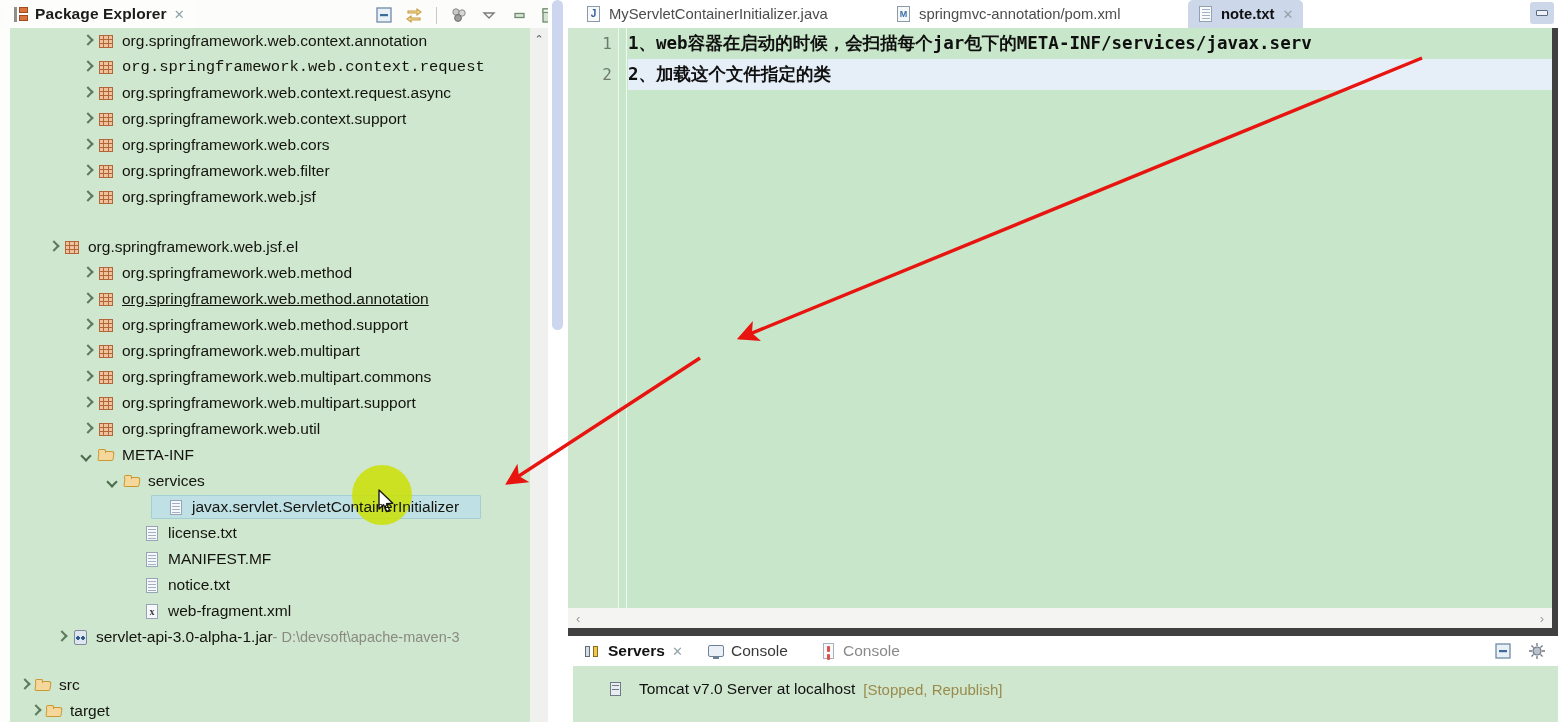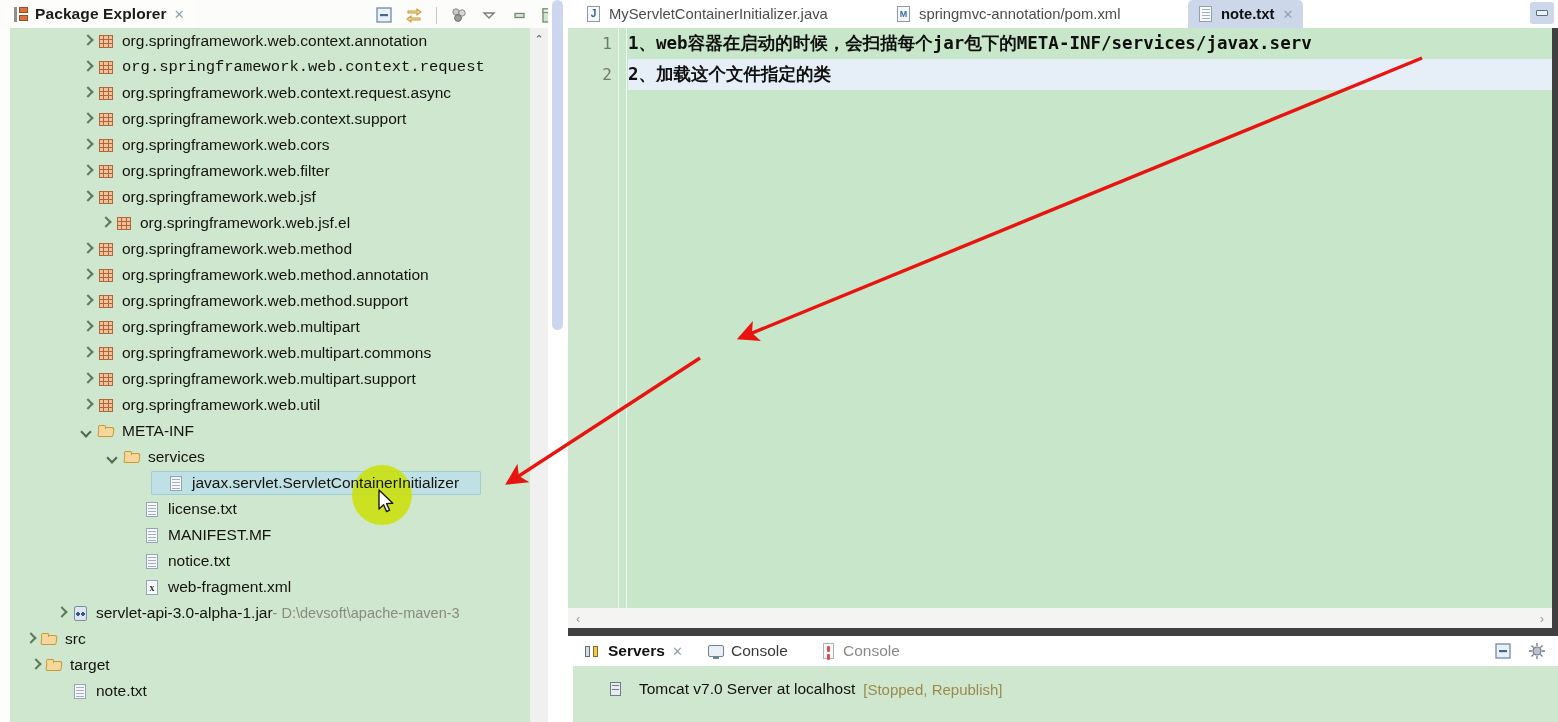--- a/index.html
+++ b/index.html
@@ -373,34 +373,34 @@
           <div class="row" style="padding-left: 71px;">
             <span class="arrow closed" style="position: relative; z-index: 2;"></span>
             <span class="ic ic-pkg" style="position: relative; z-index: 2;"></span>
             <span class="lbl" style="position: relative; z-index: 2;">org.springframework.web.filter</span>
           </div>
           <div class="row" style="padding-left: 71px;">
             <span class="arrow closed" style="position: relative; z-index: 2;"></span>
             <span class="ic ic-pkg" style="position: relative; z-index: 2;"></span>
             <span class="lbl" style="position: relative; z-index: 2;">org.springframework.web.jsf</span>
           </div>
-          <div class="row" style="padding-left: 89px;">
+          <div class="row" style="padding-left: 37px; margin-top: 24px;">
             <span class="arrow closed" style="position: relative; z-index: 2;"></span>
             <span class="ic ic-pkg" style="position: relative; z-index: 2;"></span>
             <span class="lbl" style="position: relative; z-index: 2;">org.springframework.web.jsf.el</span>
           </div>
           <div class="row" style="padding-left: 71px;">
             <span class="arrow closed" style="position: relative; z-index: 2;"></span>
             <span class="ic ic-pkg" style="position: relative; z-index: 2;"></span>
             <span class="lbl" style="position: relative; z-index: 2;">org.springframework.web.method</span>
           </div>
           <div class="row" style="padding-left: 71px;">
             <span class="arrow closed" style="position: relative; z-index: 2;"></span>
             <span class="ic ic-pkg" style="position: relative; z-index: 2;"></span>
-            <span class="lbl" style="position: relative; z-index: 2;">org.springframework.web.method.annotation</span>
+            <span class="lbl" style="position: relative; z-index: 2; text-decoration: underline;">org.springframework.web.method.annotation</span>
           </div>
           <div class="row" style="padding-left: 71px;">
             <span class="arrow closed" style="position: relative; z-index: 2;"></span>
             <span class="ic ic-pkg" style="position: relative; z-index: 2;"></span>
             <span class="lbl" style="position: relative; z-index: 2;">org.springframework.web.method.support</span>
           </div>
           <div class="row" style="padding-left: 71px;">
             <span class="arrow closed" style="position: relative; z-index: 2;"></span>
             <span class="ic ic-pkg" style="position: relative; z-index: 2;"></span>
             <span class="lbl" style="position: relative; z-index: 2;">org.springframework.web.multipart</span>
@@ -455,21 +455,21 @@
             <span class="arrow none" style="position: relative; z-index: 2;"></span>
             <span class="ic ic-xml" style="position: relative; z-index: 2;"></span>
             <span class="lbl" style="position: relative; z-index: 2;">web-fragment.xml</span>
           </div>
           <div class="row" style="padding-left: 45px;">
             <span class="arrow closed" style="position: relative; z-index: 2;"></span>
             <span class="ic ic-jar" style="position: relative; z-index: 2;"></span>
             <span class="lbl" style="position: relative; z-index: 2;">servlet-api-3.0-alpha-1.jar</span>
             <span class="sub" style="position: relative; z-index: 2;">- D:\devsoft\apache-maven-3</span>
           </div>
-          <div class="row" style="padding-left: 14px;">
+          <div class="row" style="padding-left: 8px; margin-top: 22px;">
             <span class="arrow closed" style="position: relative; z-index: 2;"></span>
             <span class="ic ic-folder" style="position: relative; z-index: 2;"></span>
             <span class="lbl" style="position: relative; z-index: 2;">src</span>
           </div>
           <div class="row" style="padding-left: 19px;">
             <span class="arrow closed" style="position: relative; z-index: 2;"></span>
             <span class="ic ic-folder" style="position: relative; z-index: 2;"></span>
             <span class="lbl" style="position: relative; z-index: 2;">target</span>
           </div>
           <div class="row" style="padding-left: 45px;">

